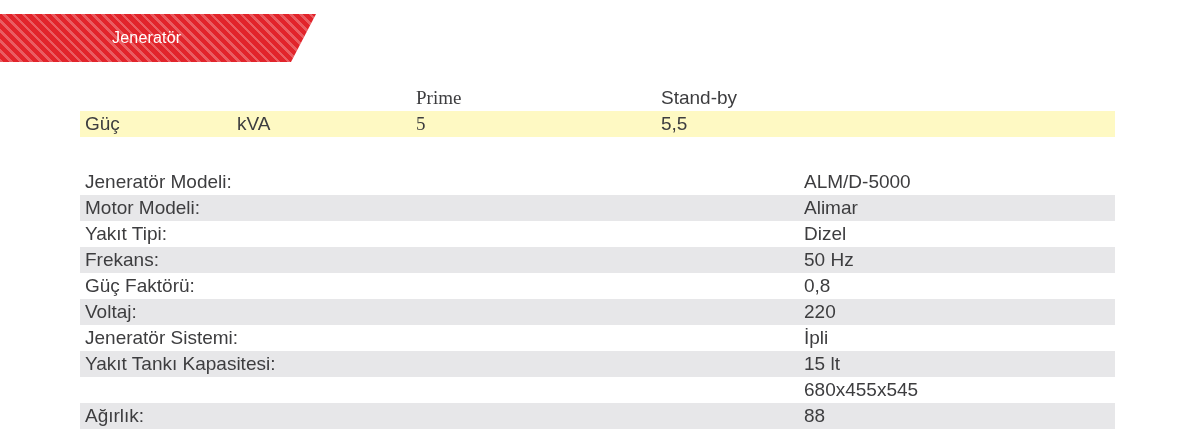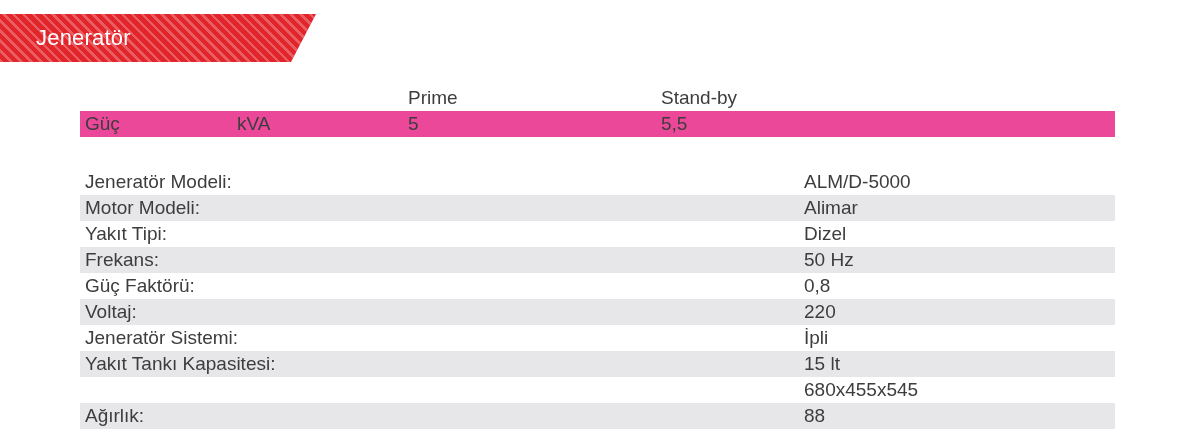--- a/index.html
+++ b/index.html
@@ -18,42 +18,42 @@
     width: 316px; height: 48px;
     background-color: #e2242b;
     background-image:
       repeating-linear-gradient(45deg,
         rgba(255,255,255,0.26) 0px, rgba(255,255,255,0.26) 2.5px,
         rgba(255,255,255,0.0) 2.5px, rgba(255,255,255,0.0) 7px);
     clip-path: polygon(0 0, 100% 0, calc(100% - 25px) 100%, 0 100%);
   }
   .banner-title {
     display: block;
-    padding-left: 36px;
+    padding-left: 112px;
     line-height: 47px;
-    font-size: 22px;
+    font-size: 16px;
     color: #ffffff;
     letter-spacing: 0.2px;
     white-space: nowrap;
   }
 
   
   .tablewrap {
     position: absolute;
     left: 80px; top: 84px;
     width: 1035px;
     font-size: 19px;
   }
   .row { position: relative; height: 26px; line-height: 26px; white-space: nowrap; }
   .hdr-row { height: 27px; line-height: 27px; background: #ffffff; }
-  .pwr-row { background: #ec4899; }
+  .pwr-row { background: #fef9c3; }
   .cell { position: absolute; top: 0; }
   .c-label   { left: 5px; }
   .c-unit    { left: 157px; }
-  .c-prime   { left: 328px; }
+  .c-prime   { left: 336px; font-family: Liberation Serif, serif; }
   .c-standby { left: 581px; }
 
   .gap { height: 32px; }
 
   .spec-table .row:nth-child(even) { background: #e7e7e9; }
   .spec-table .row:nth-child(odd)  { background: #ffffff; }
   .s-label { left: 5px; }
   .s-value { left: 724px; }
 </style>
 </head>

